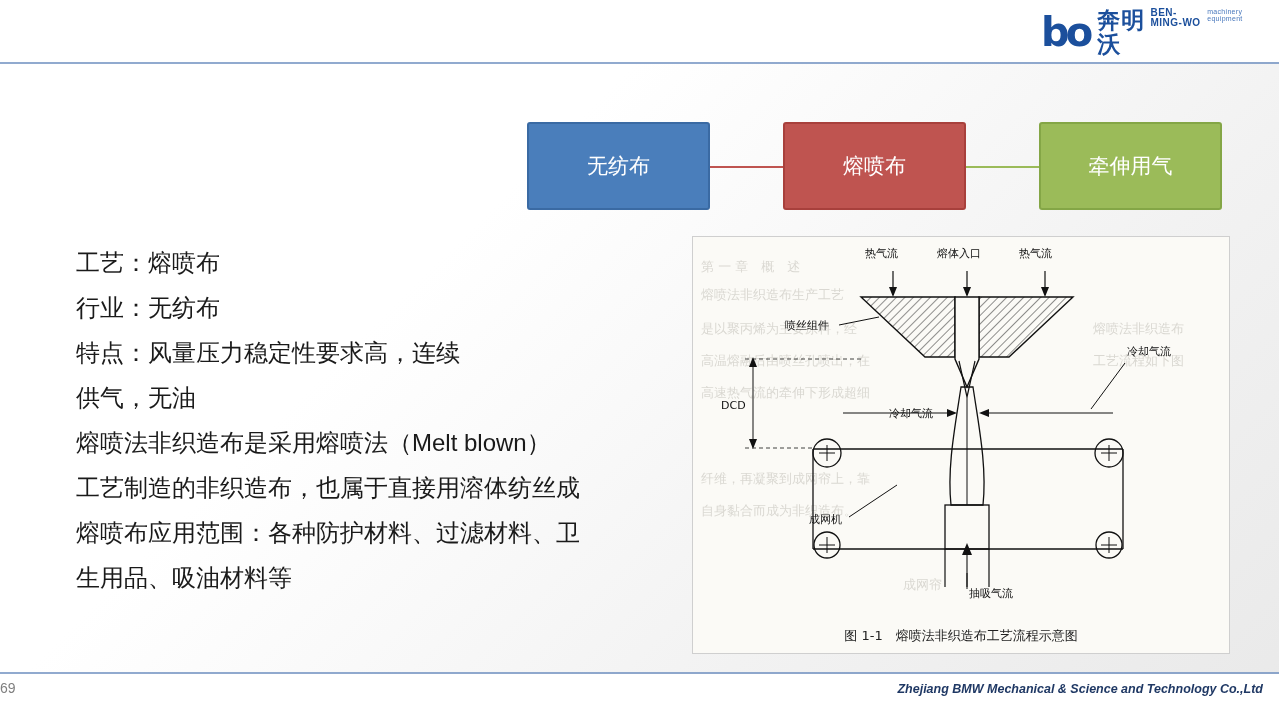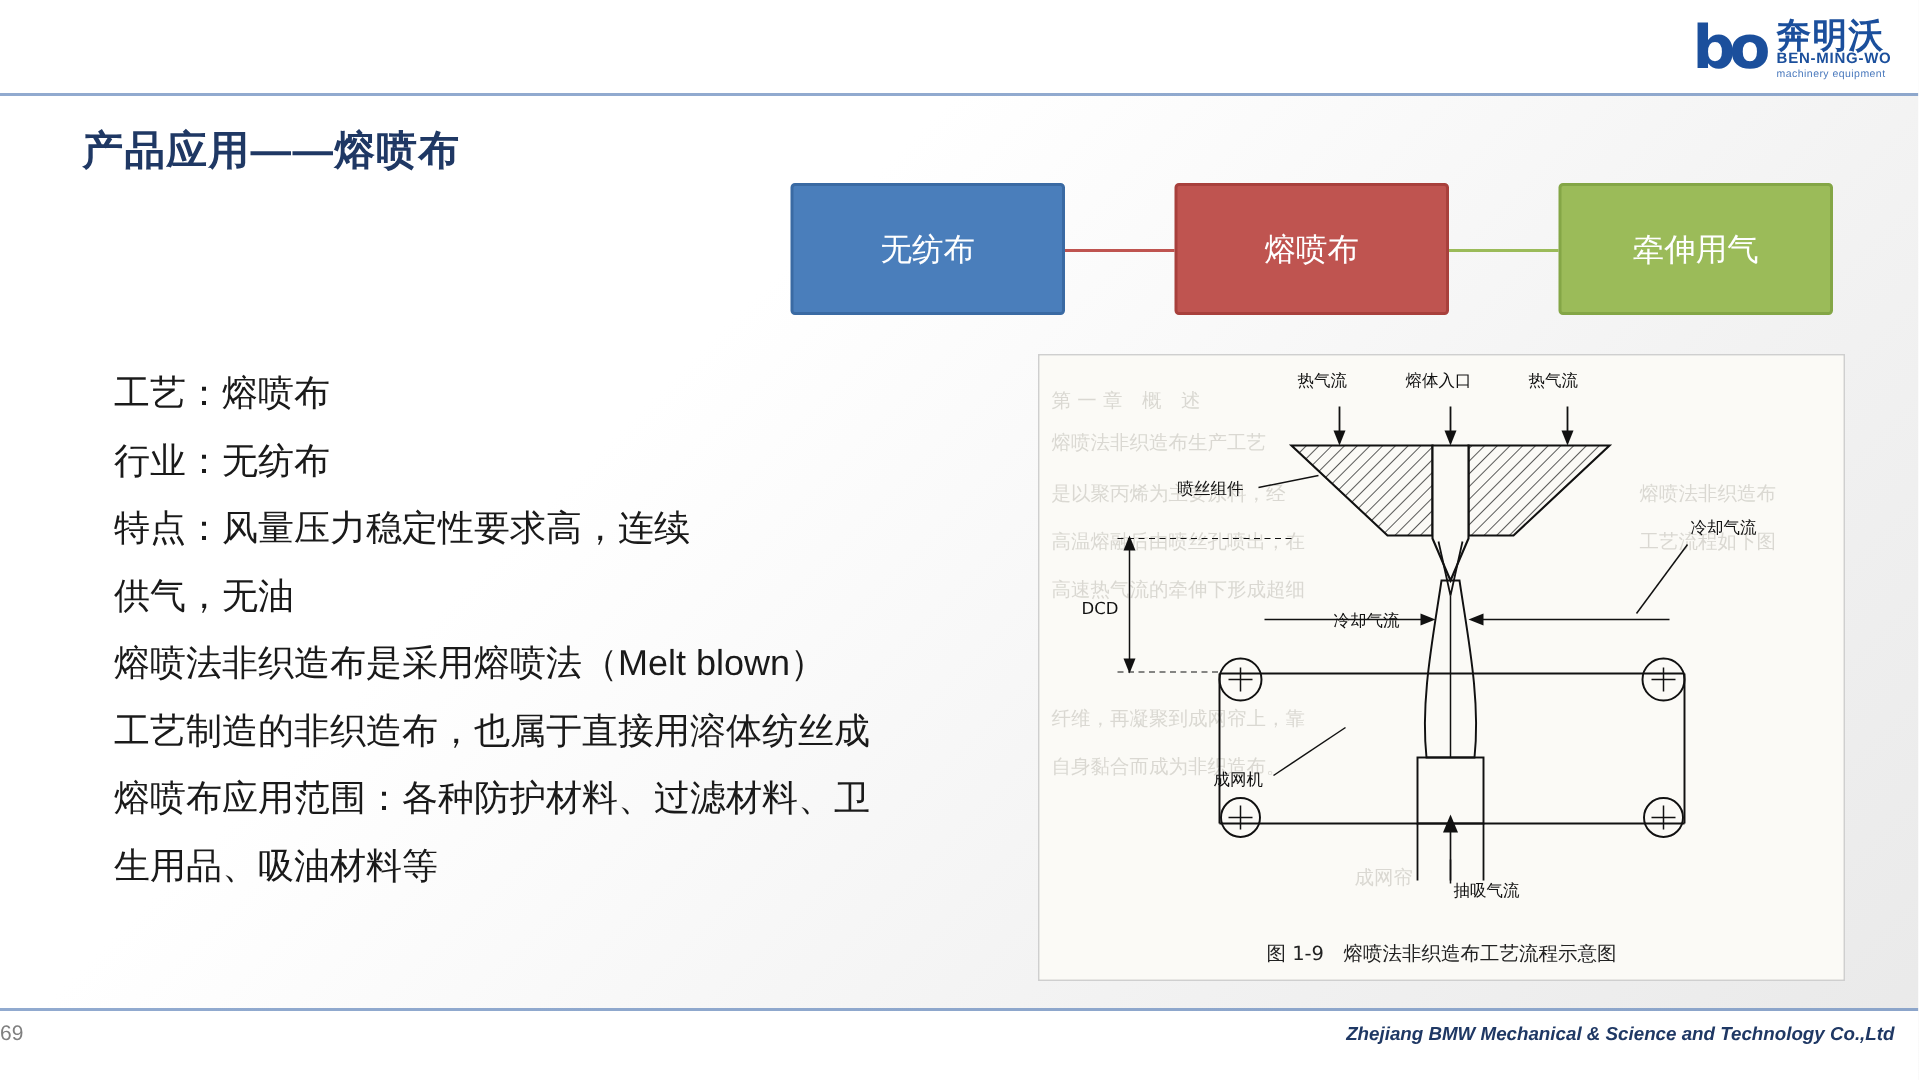--- a/index.html
+++ b/index.html
@@ -51,21 +51,21 @@
   .logo-mark {
     font-family: "DejaVu Sans", sans-serif;
     font-size: 40px;
     font-weight: bold;
     color: #1b4f9c;
     letter-spacing: -4px;
     line-height: 40px;
   }
   .logo-text {
     display: flex;
-    flex-direction: column;
+    flex-direction: row;
     align-items: flex-start;
     line-height: 1.05;
   }
   .logo-cn {
     font-size: 23px;
     font-weight: bold;
     color: #1b4f9c;
     letter-spacing: 1px;
   }
   .logo-en {
@@ -215,21 +215,20 @@
 
   <div class="logo">
     <div class="logo-mark">bo</div>
     <div class="logo-text">
       <div class="logo-cn">奔明沃</div>
       <div class="logo-en">BEN-MING-WO</div>
       <div class="logo-sub">machinery equipment</div>
     </div>
   </div>
 
-  <div class="slide-title">产品应用——熔喷布</div>
 
   <div class="flow">
     <div class="flow-conn c1"></div>
     <div class="flow-conn c2"></div>
     <div class="flow-box b1">无纺布</div>
     <div class="flow-box b3">牵伸用气</div>
     <div class="flow-box b2">熔喷布</div>
   </div>
 
   <div class="body-text">
@@ -329,21 +328,21 @@
       <line x1="432" y1="126" x2="398" y2="172" stroke="#111" stroke-width="1"></line>
 
       <text class="fig-label" x="196" y="180">冷却气流</text>
 
       <text class="fig-label" x="116" y="286">成网机</text>
       <line x1="156" y1="280" x2="204" y2="248" stroke="#111" stroke-width="1"></line>
 
       <text class="fig-label" x="276" y="360">抽吸气流</text>
       <line x1="274" y1="352" x2="274" y2="336" stroke="#111" stroke-width="1"></line>
     </svg>
-    <div class="fig-caption">图 1-9　熔喷法非织造布工艺流程示意图</div>
+    <div class="fig-caption">图 1-1　熔喷法非织造布工艺流程示意图</div>
   </div>
 
   <div class="footer-rule"></div>
   <div class="footer-band"></div>
   <div class="page-number">69</div>
   <div class="company">Zhejiang BMW Mechanical &amp; Science and Technology Co.,Ltd</div>
 
 </div>
 
 </body></html>

